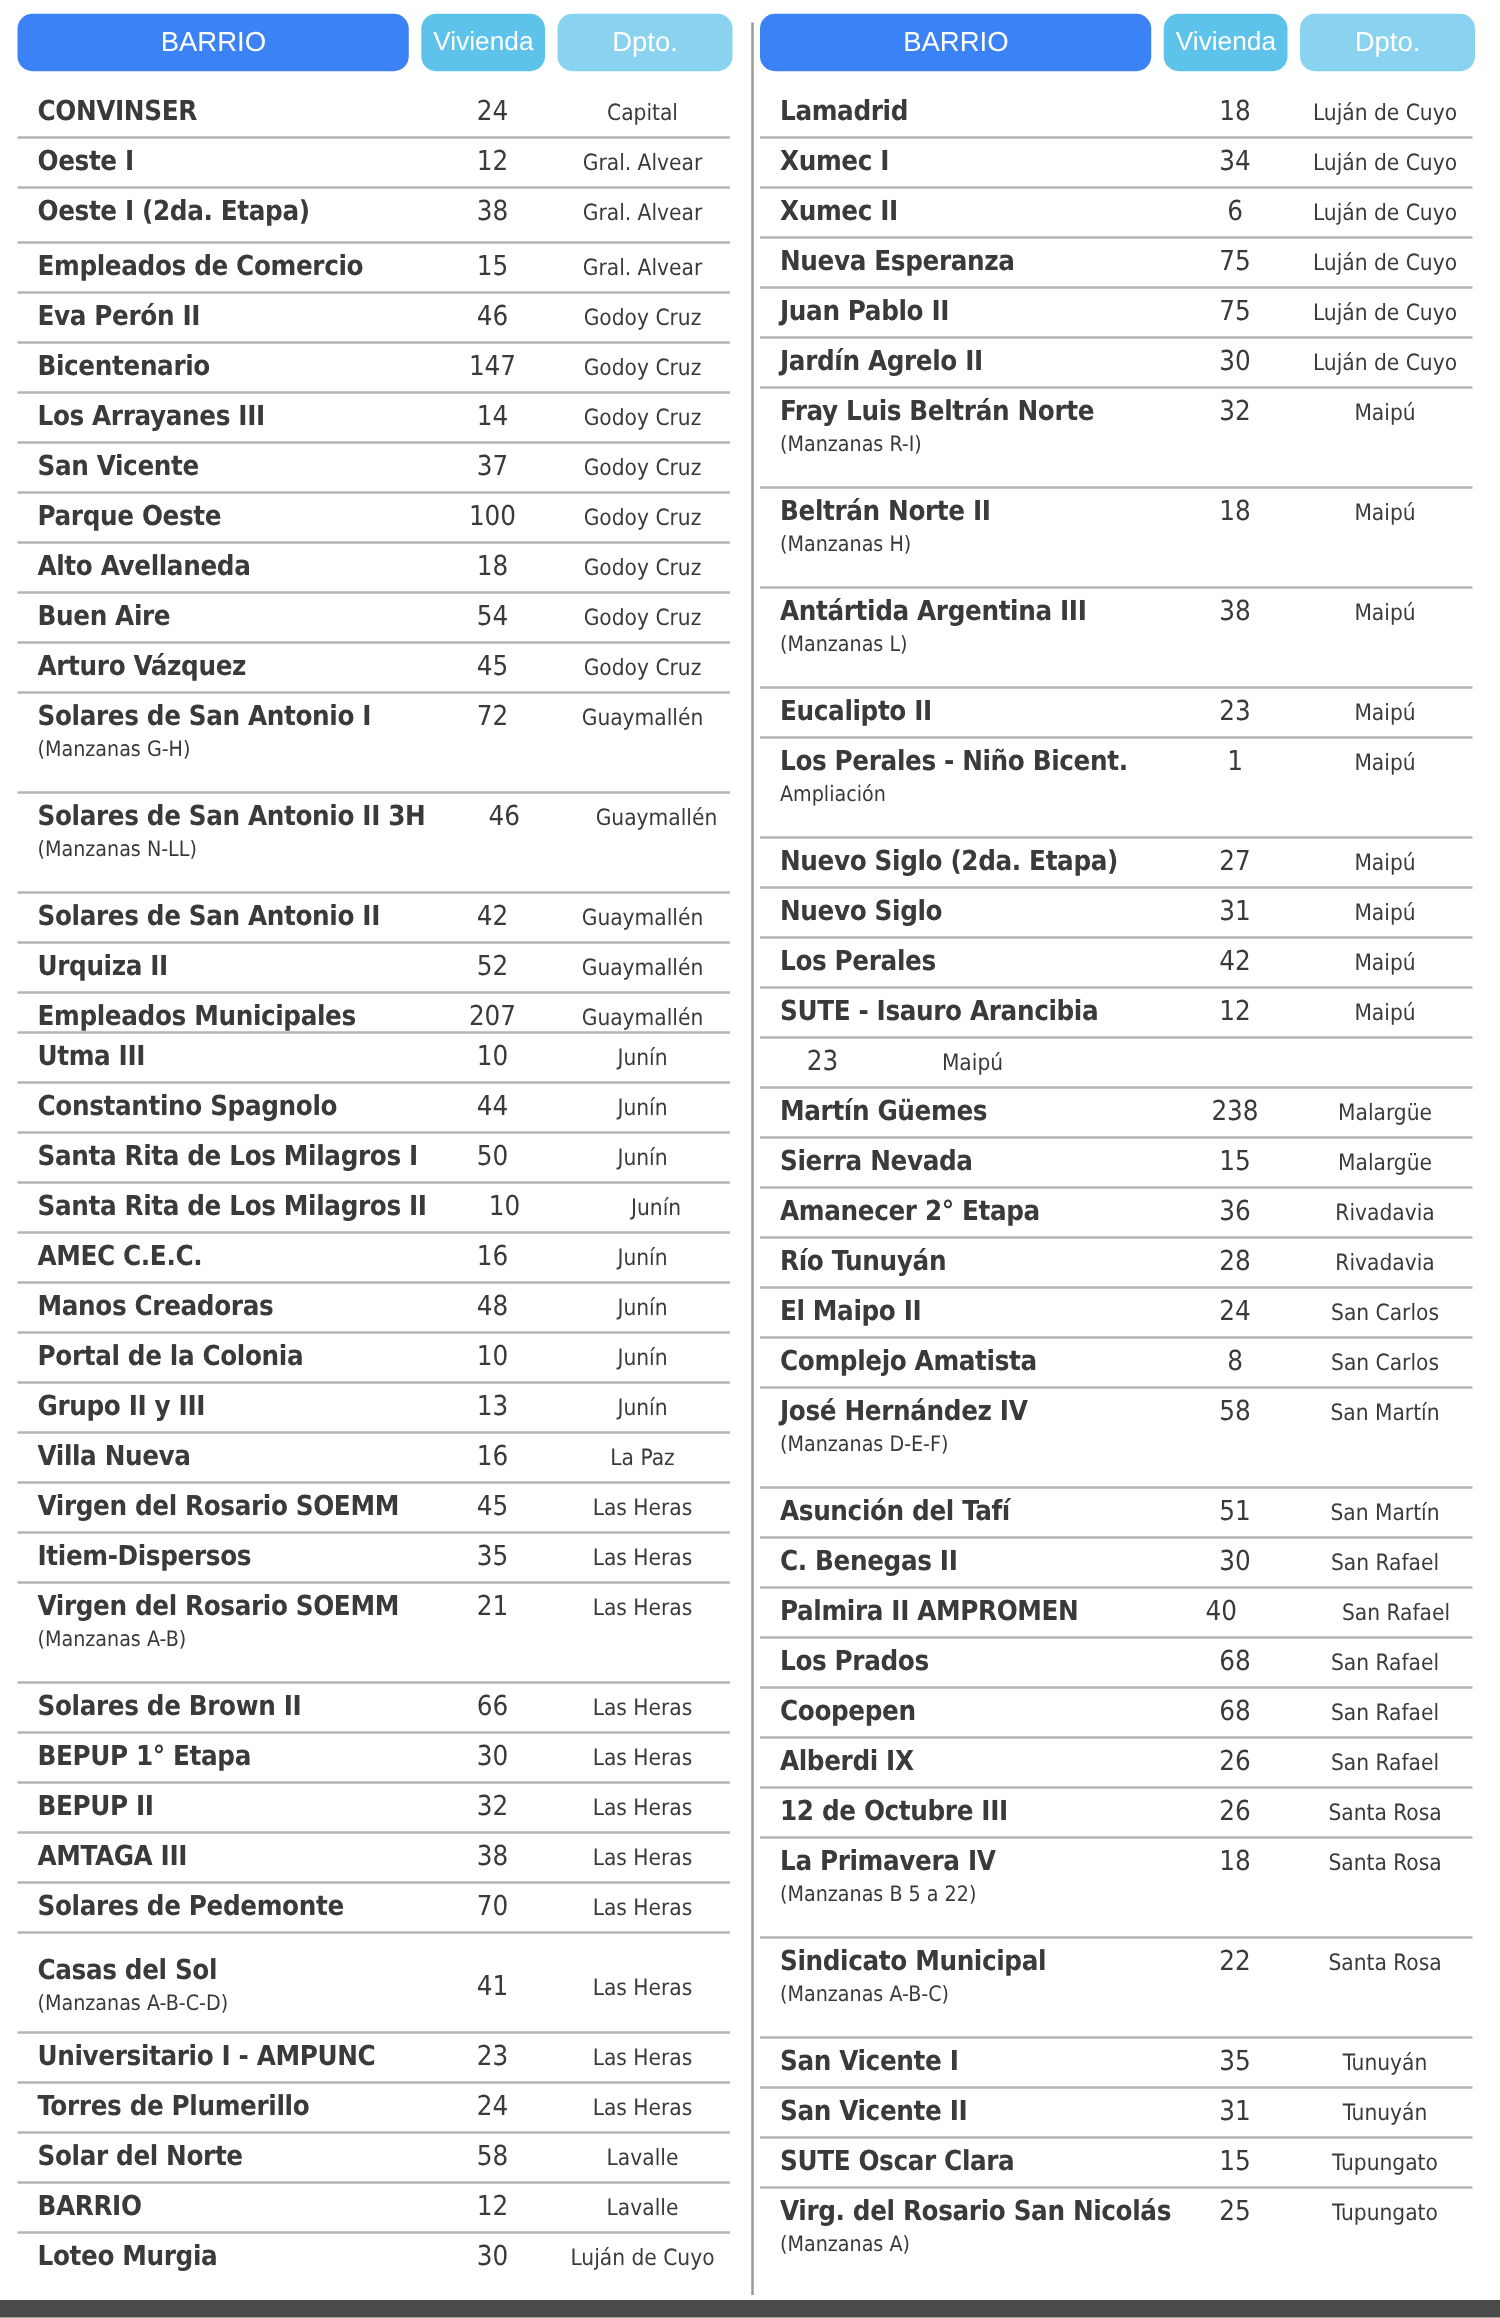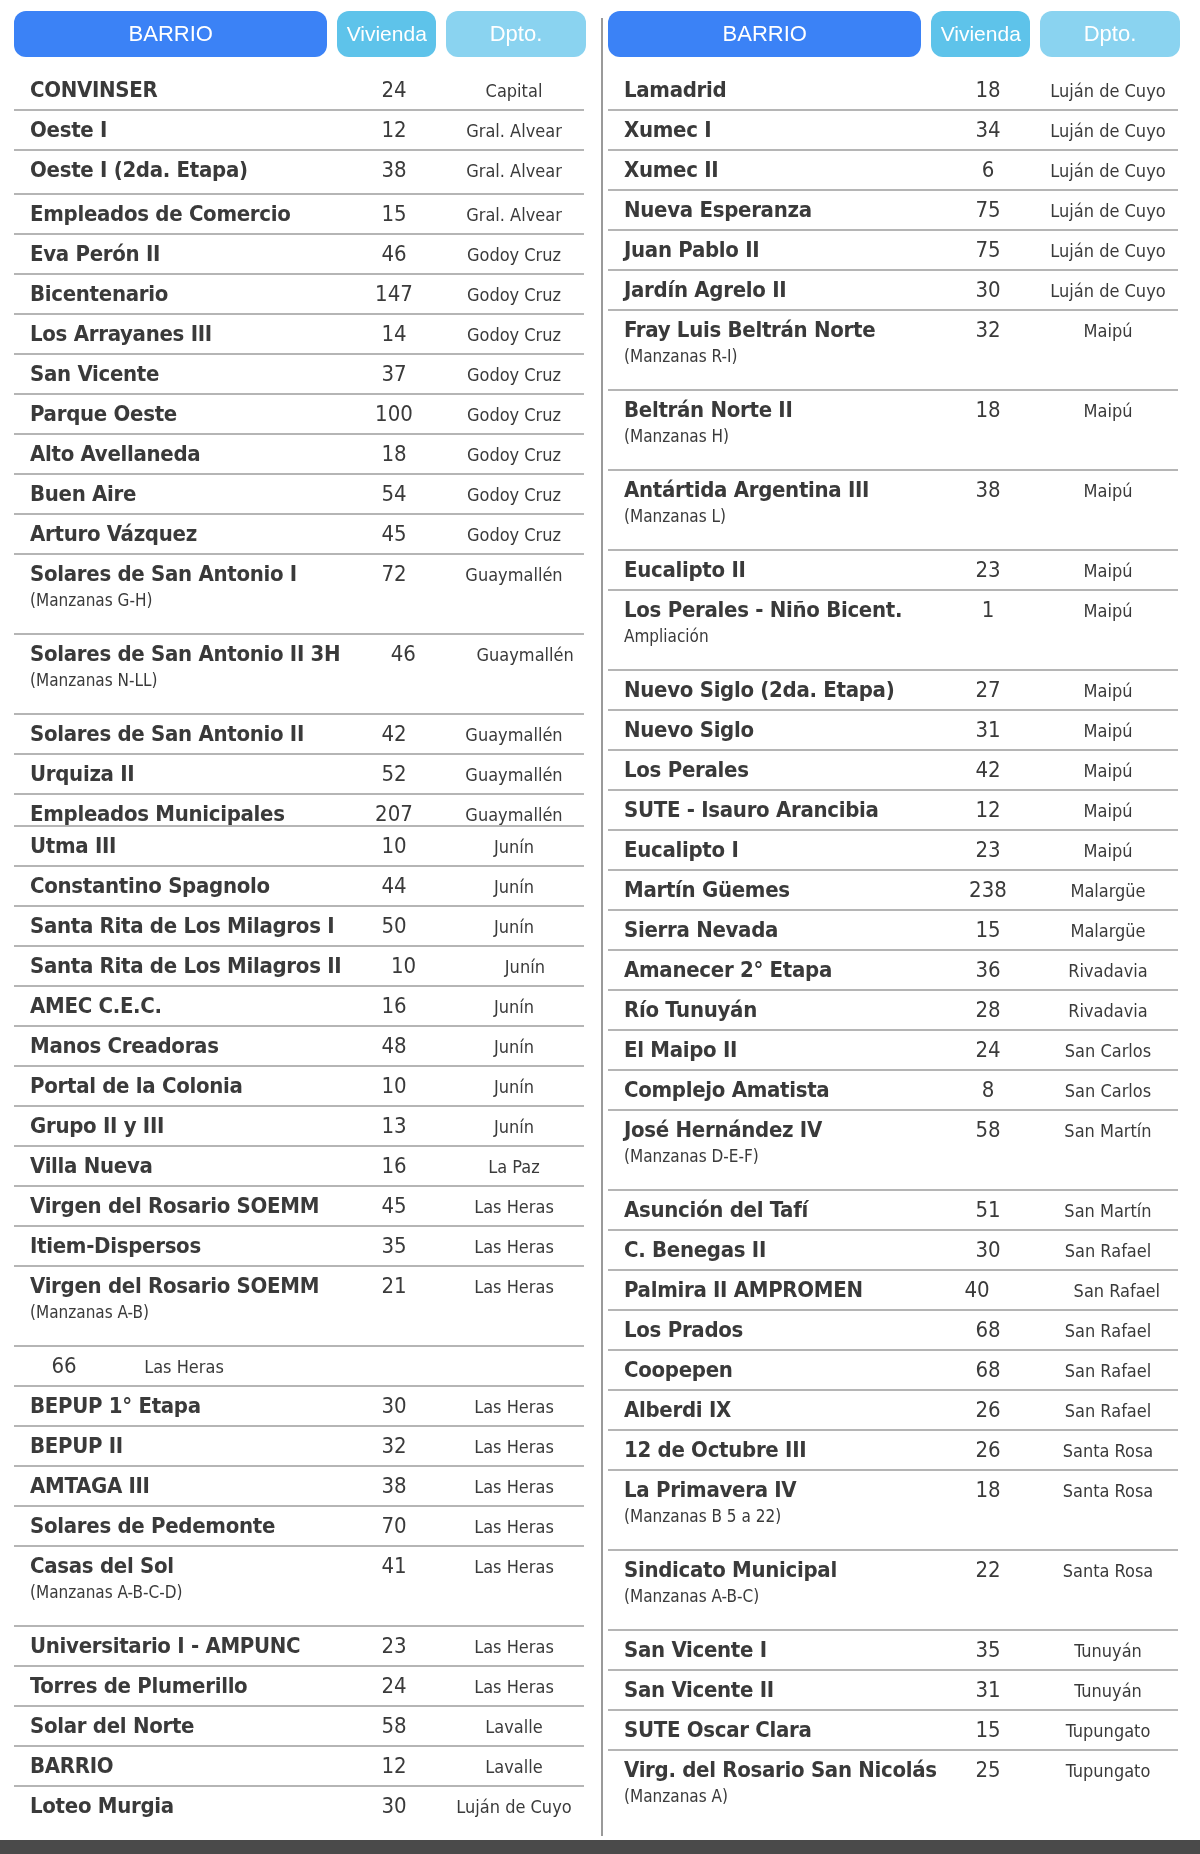--- a/index.html
+++ b/index.html
@@ -234,20 +234,23 @@
       </div>
       <div class="row" style="height: 80px;">
         <div class="n">
           <div class="nm">Virgen del Rosario SOEMM</div>
           <div class="sub">(Manzanas A-B)</div>
         </div>
         <div class="v">21</div>
         <div class="d">Las Heras</div>
       </div>
       <div class="row" style="height: 40px;">
+        <div class="n">
+          <div class="nm">Solares de Brown II</div>
+        </div>
         <div class="v">66</div>
         <div class="d">Las Heras</div>
       </div>
       <div class="row" style="height: 40px;">
         <div class="n">
           <div class="nm">BEPUP 1° Etapa</div>
         </div>
         <div class="v">30</div>
         <div class="d">Las Heras</div>
       </div>
@@ -265,21 +268,21 @@
         <div class="v">38</div>
         <div class="d">Las Heras</div>
       </div>
       <div class="row" style="height: 40px;">
         <div class="n">
           <div class="nm">Solares de Pedemonte</div>
         </div>
         <div class="v">70</div>
         <div class="d">Las Heras</div>
       </div>
-      <div class="row" style="height: 80px;">
+      <div class="row" style="height: 80px; align-items: center;">
         <div class="n">
           <div class="nm">Casas del Sol</div>
           <div class="sub">(Manzanas A-B-C-D)</div>
         </div>
         <div class="v">41</div>
         <div class="d">Las Heras</div>
       </div>
       <div class="row" style="height: 40px;">
         <div class="n">
           <div class="nm">Universitario I - AMPUNC</div>
@@ -430,23 +433,20 @@
         <div class="d">Maipú</div>
       </div>
       <div class="row" style="height: 40px;">
         <div class="n">
           <div class="nm">SUTE - Isauro Arancibia</div>
         </div>
         <div class="v">12</div>
         <div class="d">Maipú</div>
       </div>
       <div class="row" style="height: 40px;">
-        <div class="n">
-          <div class="nm">Eucalipto I</div>
-        </div>
         <div class="v">23</div>
         <div class="d">Maipú</div>
       </div>
       <div class="row" style="height: 40px;">
         <div class="n">
           <div class="nm">Martín Güemes</div>
         </div>
         <div class="v">238</div>
         <div class="d">Malargüe</div>
       </div>

